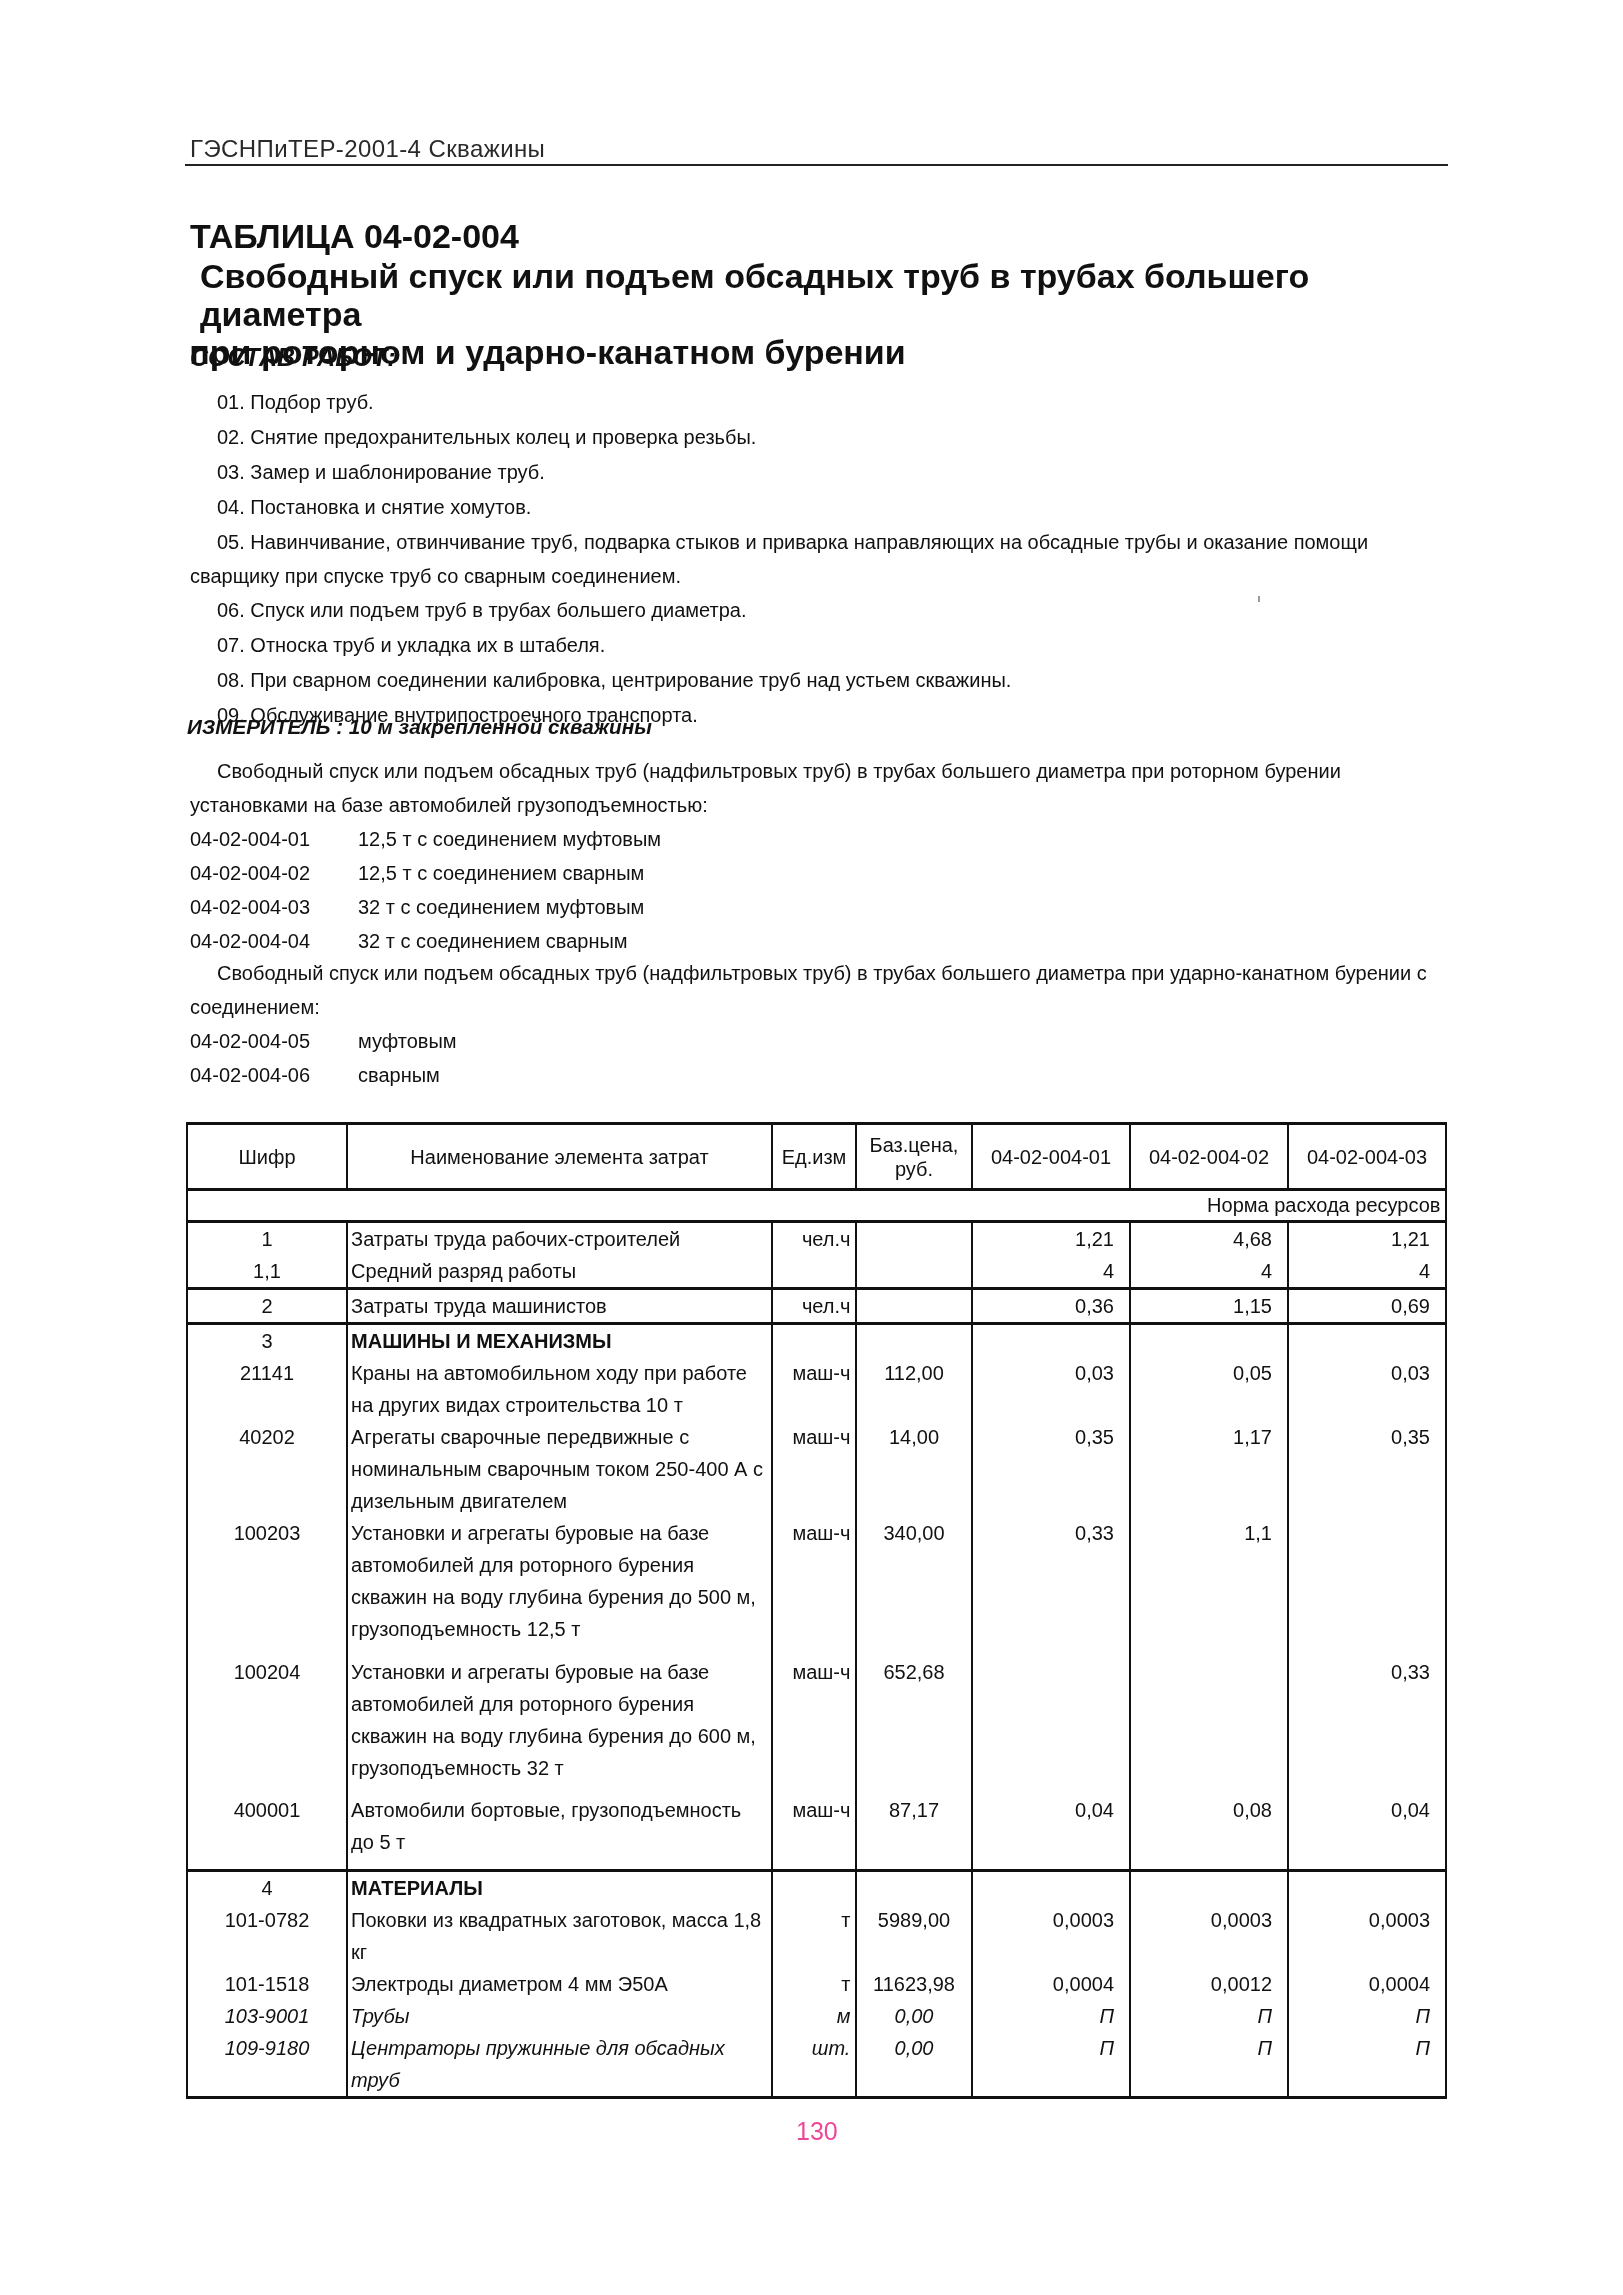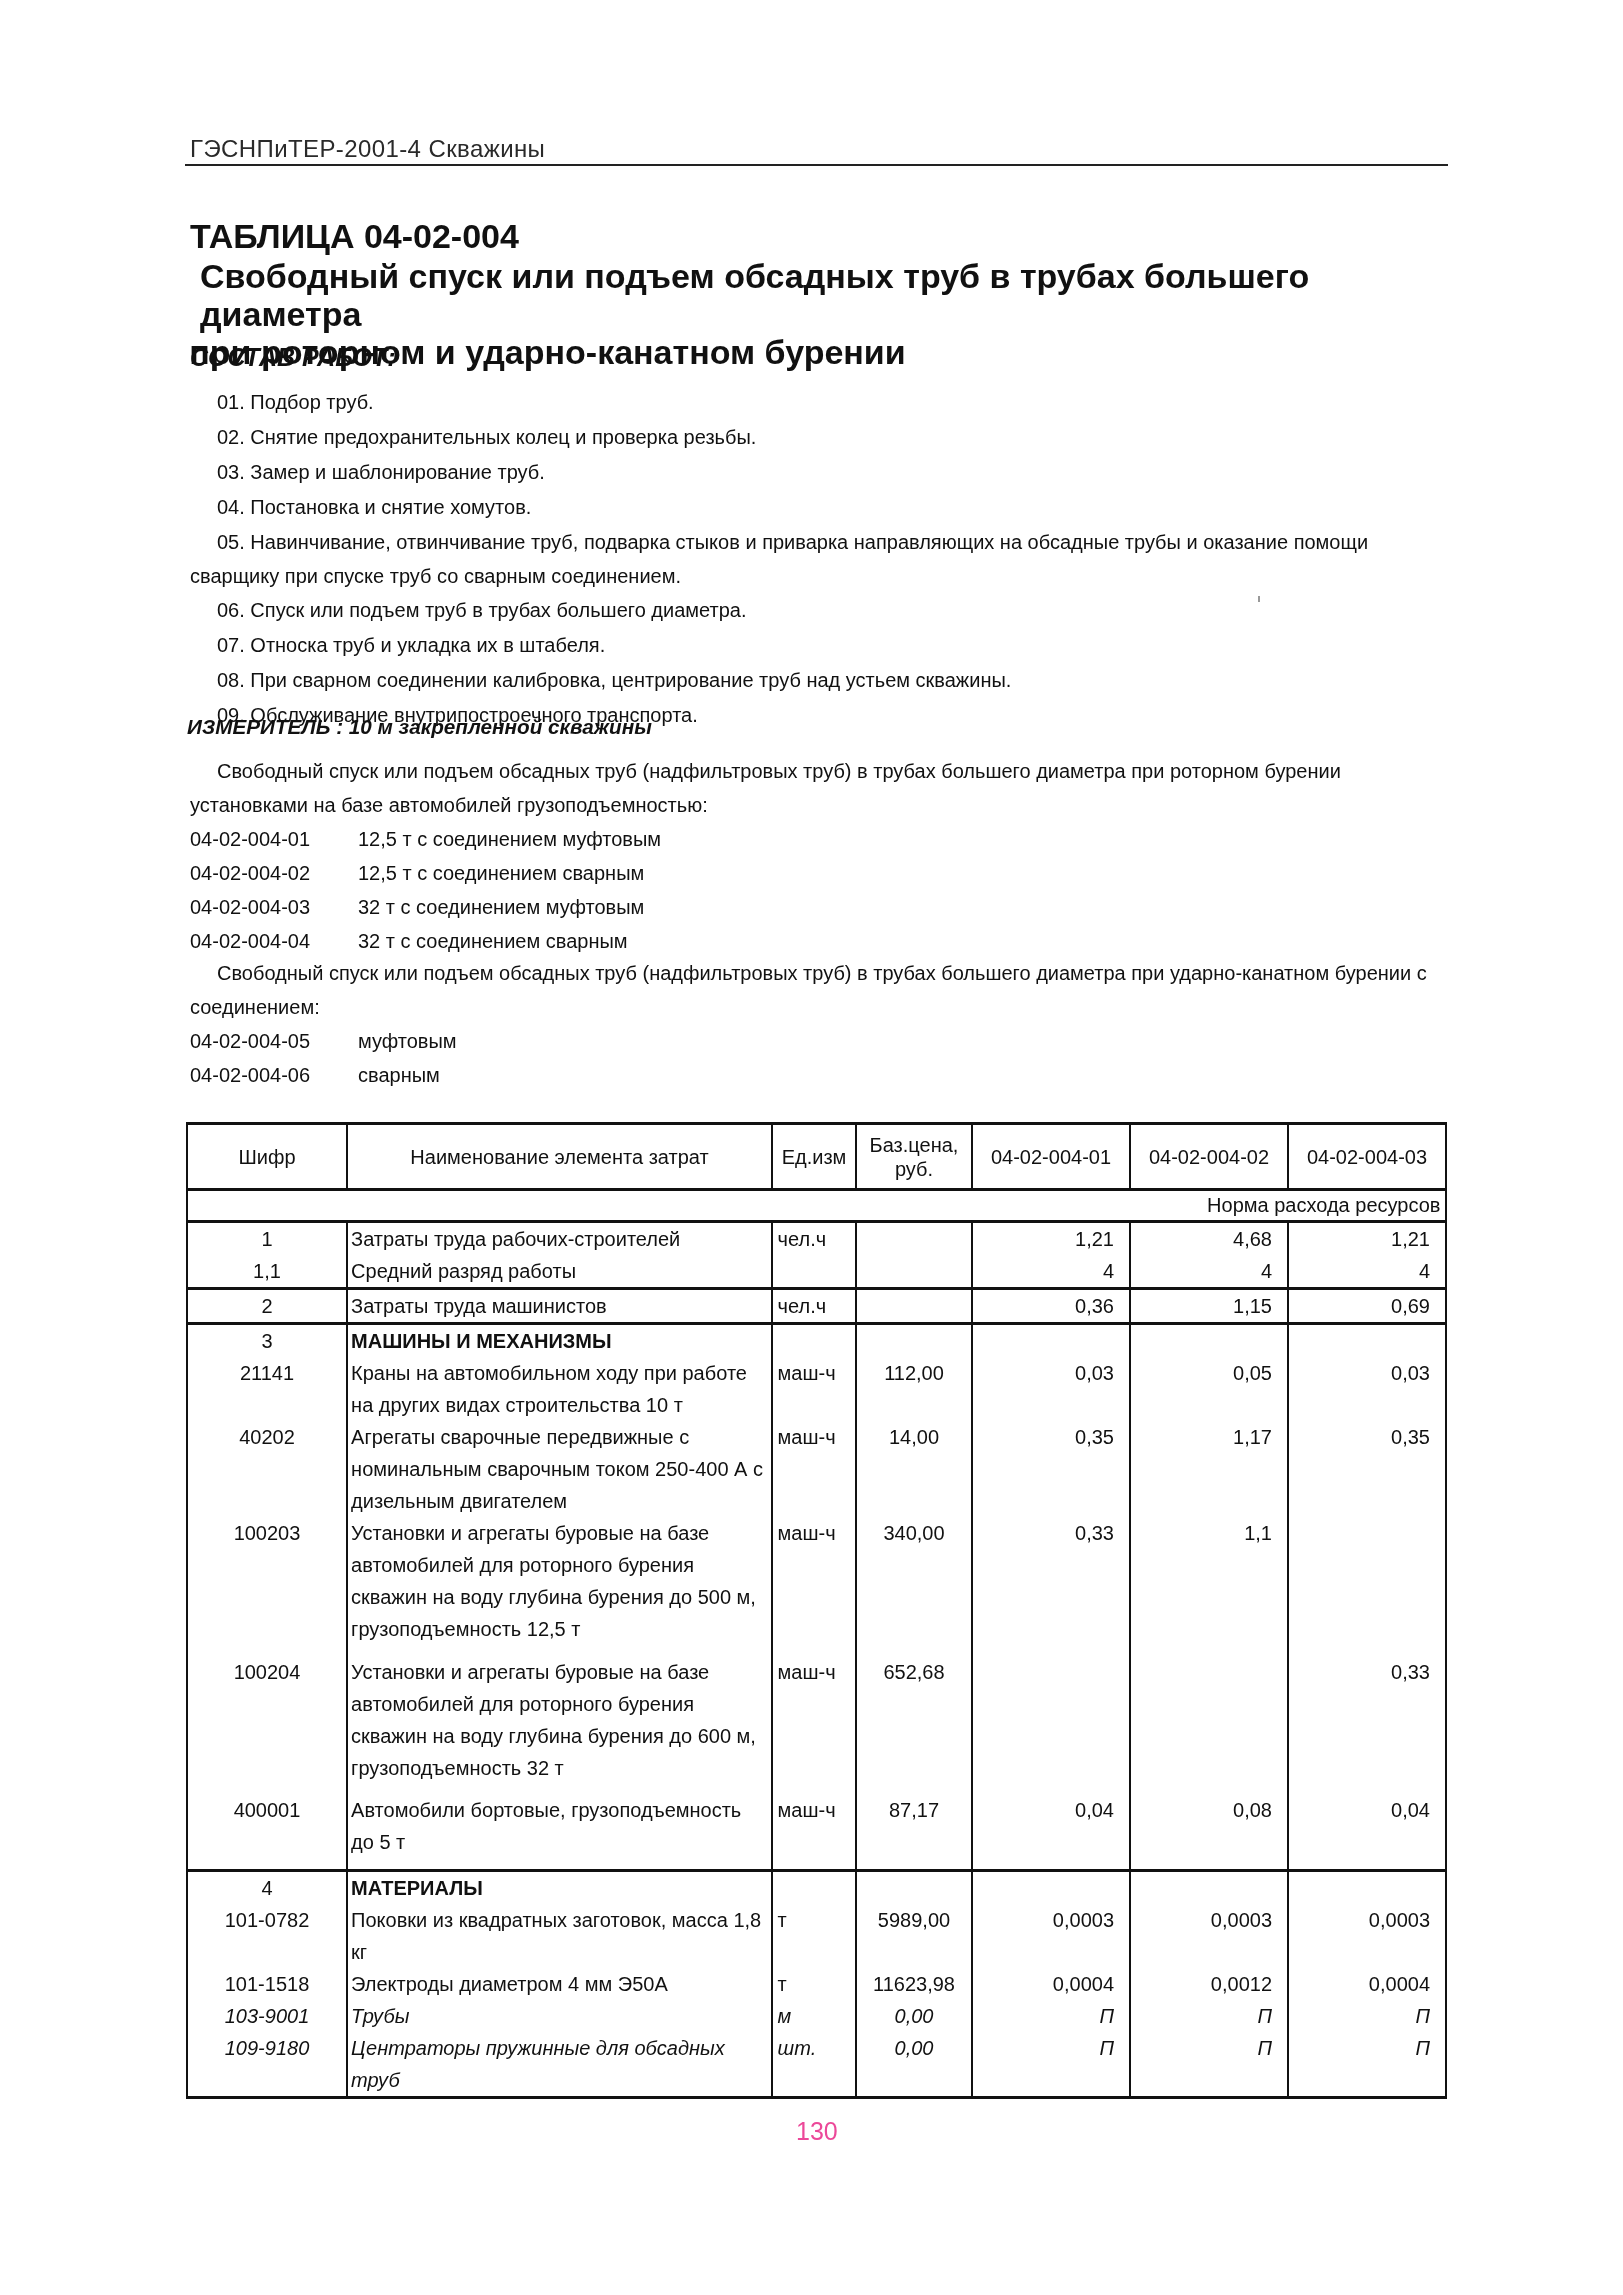--- a/index.html
+++ b/index.html
@@ -21,21 +21,21 @@
   .codes .row { height:34px; line-height:34px; display:flex; }
   .codes .code { width:168px; }
   table.norm { position:absolute; left:186px; top:1122px; border-collapse:collapse; width:1259px;
                font-size:20px; table-layout:fixed; }
   table.norm td, table.norm th { border-left:2.3px solid #111; border-right:2.3px solid #111; padding:0 4.6px; vertical-align:top; font-weight:normal; }
   table.norm th { border-top:3.1px solid #111; border-bottom:3.1px solid #111; height:63px; vertical-align:middle; text-align:center; line-height:24px; }
   table.norm tr.norm-row td { border-top:3.1px solid #111; border-bottom:3.1px solid #111; height:29px; text-align:right; border-left:2.3px solid #111; border-right:2.3px solid #111; line-height:29px;padding-left:24px; }
   table.norm td { line-height:32px; }
   table.norm td.code { text-align:center; }
   table.norm td.name { text-align:left; padding-left:3.1px; }
-  table.norm td.unit { text-align:left;margin-top:15px; }
+  table.norm td.unit { text-align:right;margin-top:15px; }
   table.norm td.price { text-align:center; }
   table.norm td.num { text-align:right; padding-right:15px;margin-top:44px; }
   table.norm tr.sep td { border-top:3.1px solid #111; }
   table.norm tr.last td { border-bottom:3.1px solid #111; }
   table.norm tr.bold td.name { font-weight:bold; }
   table.norm tr.ital td { font-style:italic; }
   table.norm tr.cell-pad td { padding-bottom:10.7px; }
   .page-no { left:796px; top:2117px; font-size:25px; color:#ec4899; }
   .stray-dot { left:1258px; top:596px; width:1.5px; height:6.1px; background:#999; }
 </style>

